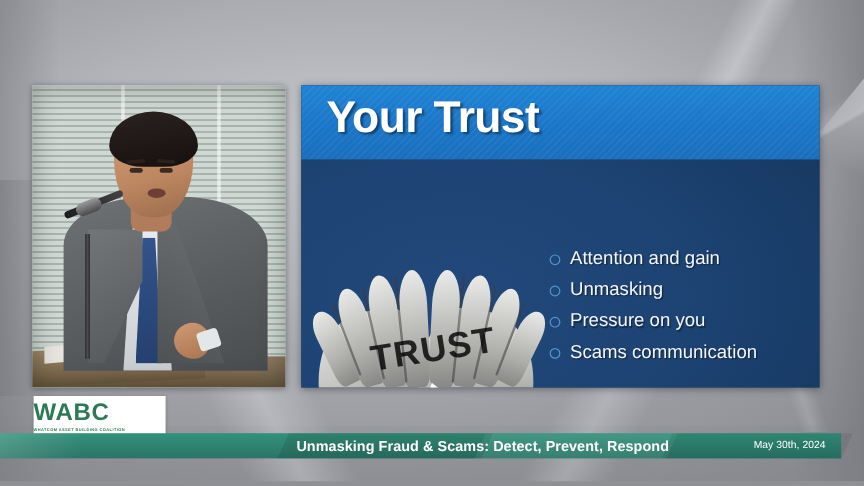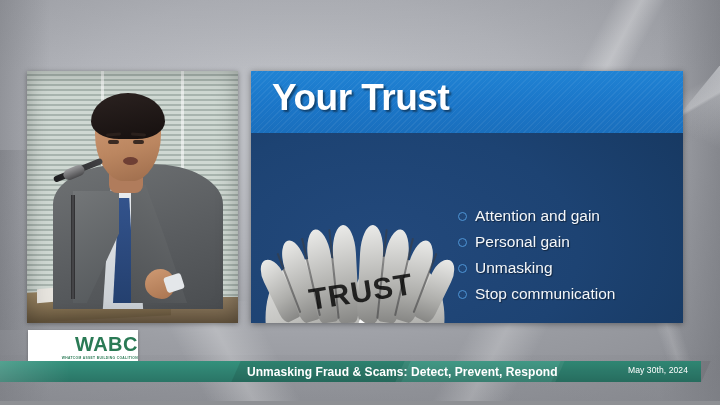--- a/index.html
+++ b/index.html
@@ -246,21 +246,21 @@
   }
   .bullet-text {
     font-size:15.5px; color:#f4f7fa; font-weight:500;
     white-space:nowrap; text-shadow:1px 1px 1px rgba(0,0,0,0.45);
   }
 
   
   #logo {
     position:absolute; left:28px; top:330px; width:110px; height:33px;
     background:#ffffff; display:flex; flex-direction:column;
-    align-items:flex-end; justify-content:center;
+    align-items:flex-start; justify-content:center;
     box-shadow:0 1px 3px rgba(0,0,0,0.28);
   }
   #logo-main {
     font-size:20px; font-weight:bold; color:#2a7a55;
     letter-spacing:0.5px; line-height:1;
   }
   #logo-sub {
     font-size:3.3px; font-weight:bold; color:#2a7a55;
     letter-spacing:0.35px; margin-top:2px; white-space:nowrap;
   }
@@ -373,34 +373,34 @@
         <div id="trust-word">TRUST</div>
       </div>
 
       <div id="bullets">
 
         <div class="bullet-row">
           <span class="bullet-ring"></span>
           <span class="bullet-text">Attention and gain</span>
         </div>
 
-        <div class="bullet-row">
-          <span class="bullet-ring"></span>
-          <span class="bullet-text">Personal gain</span>
-        </div>
 
         <div class="bullet-row">
           <span class="bullet-ring"></span>
           <span class="bullet-text">Unmasking</span>
         </div>
 
-
         <div class="bullet-row">
           <span class="bullet-ring"></span>
-          <span class="bullet-text">Stop communication</span>
+          <span class="bullet-text">Pressure on you</span>
+        </div>
+
+        <div class="bullet-row">
+          <span class="bullet-ring"></span>
+          <span class="bullet-text">Scams communication</span>
         </div>
 
       </div>
     </div>
   </div>
 
   <div id="logo">
     <div id="logo-main">WABC</div>
     <div id="logo-sub">WHATCOM ASSET BUILDING COALITION</div>
   </div>

